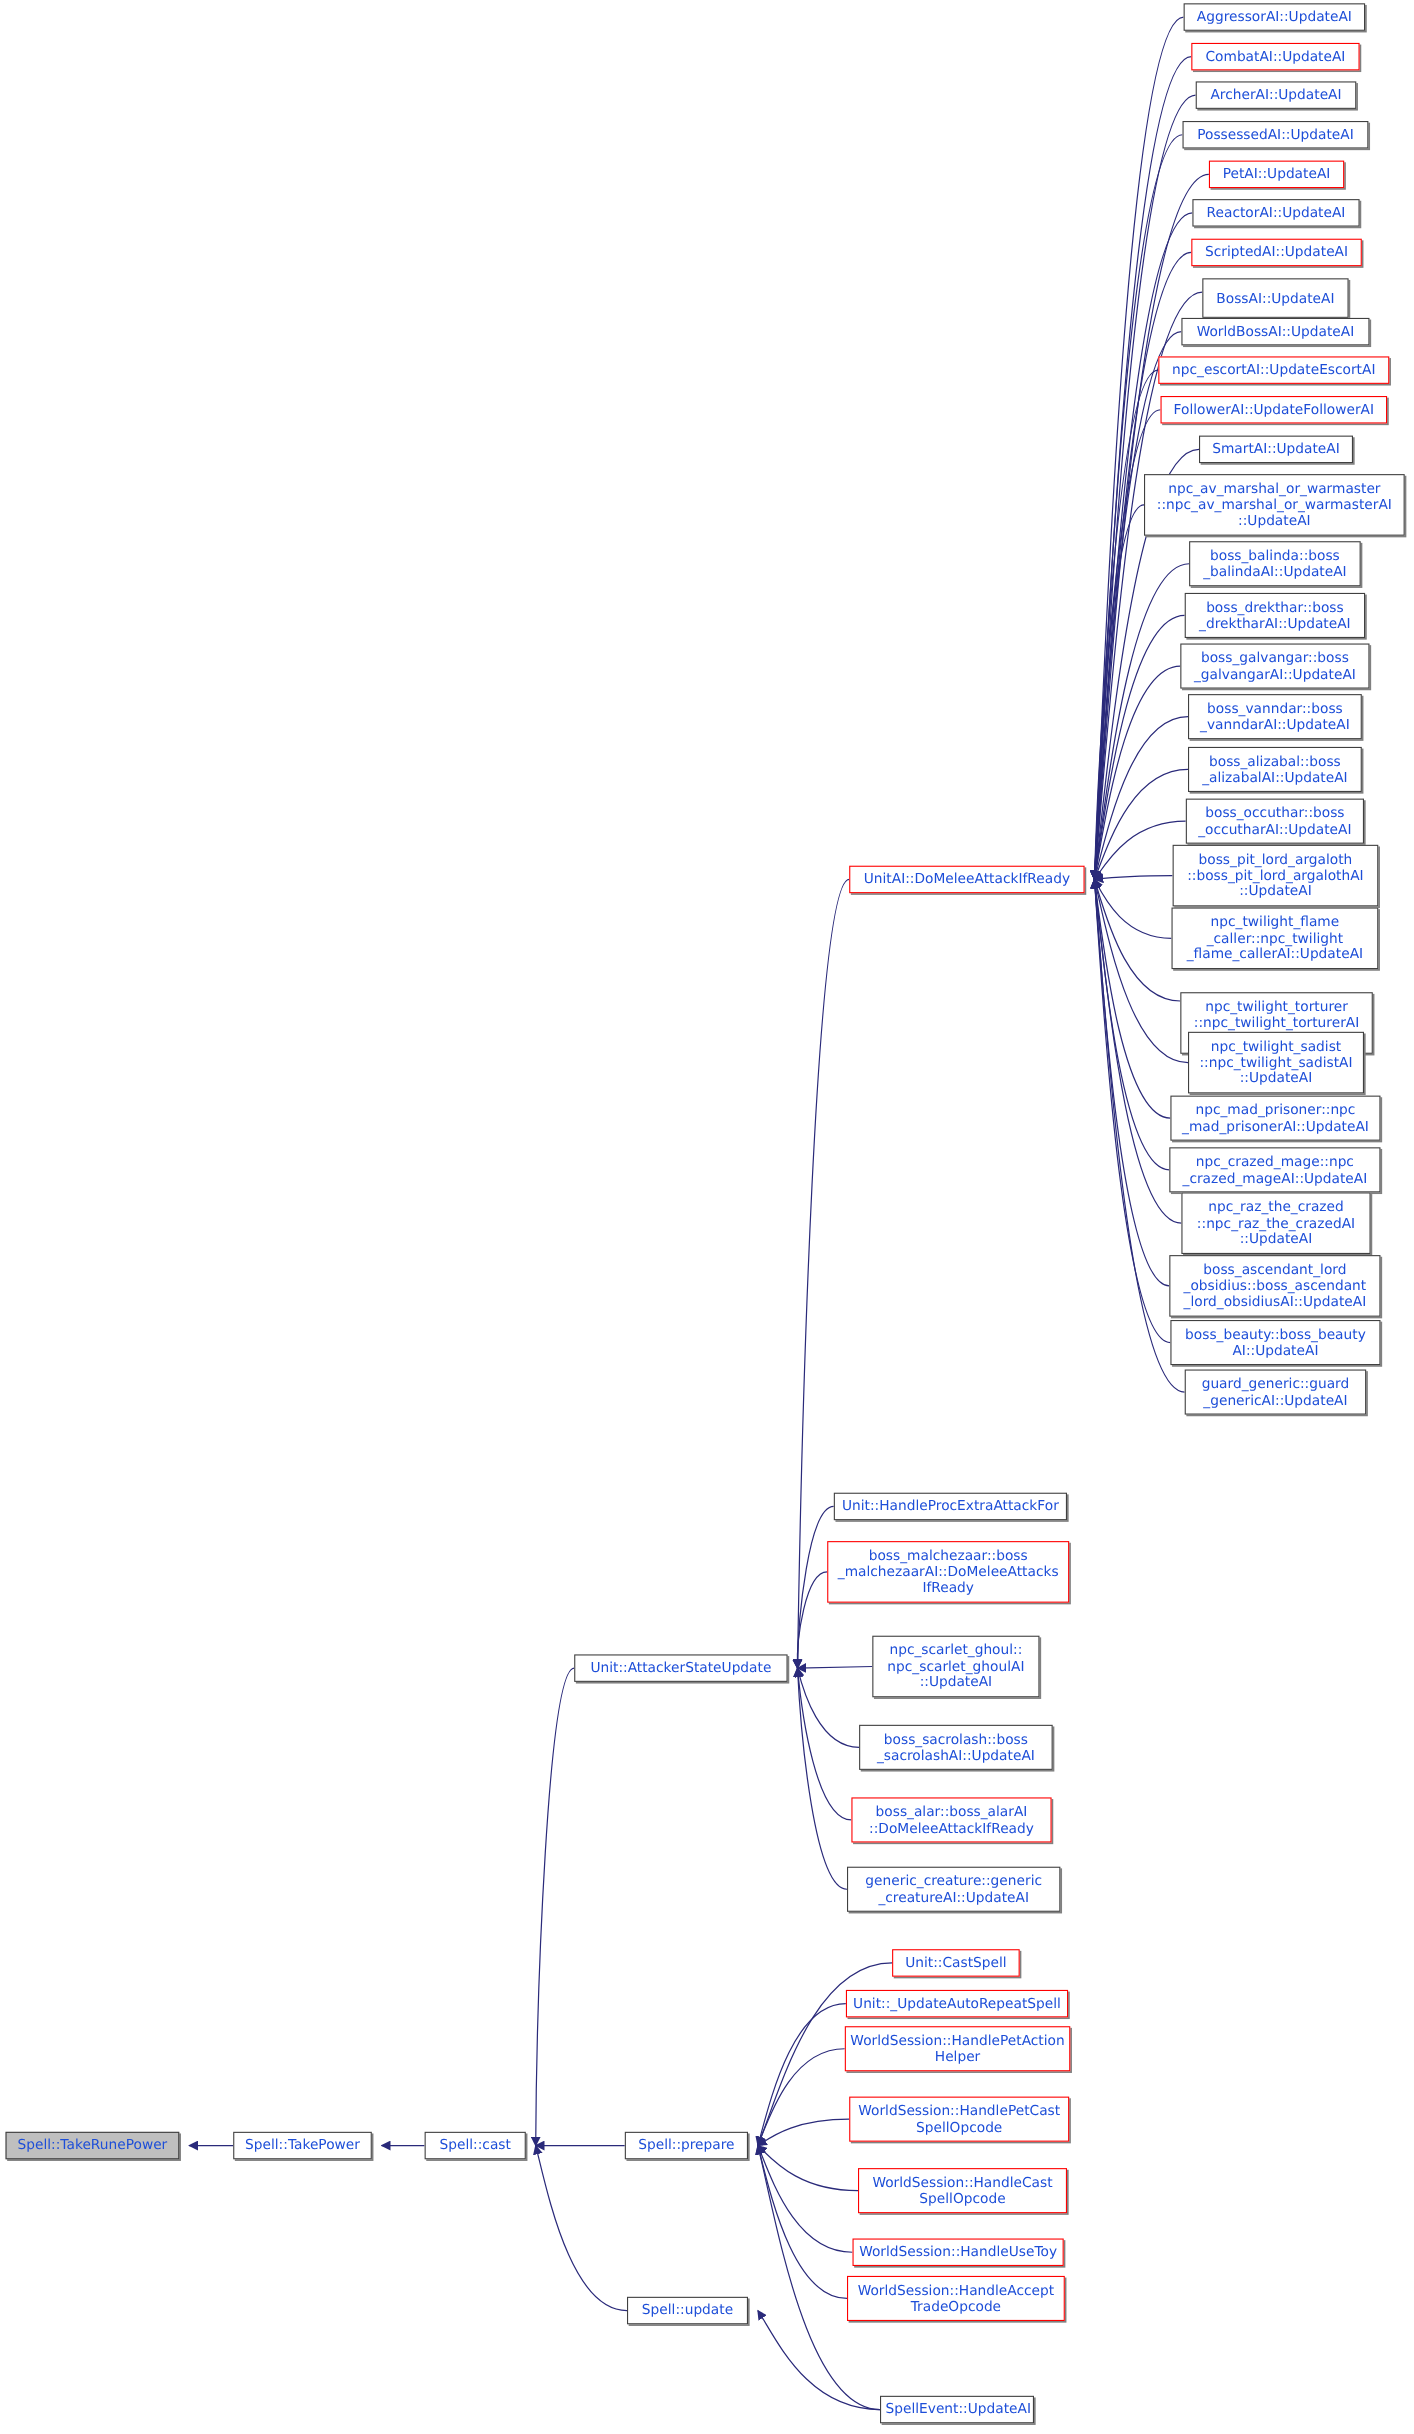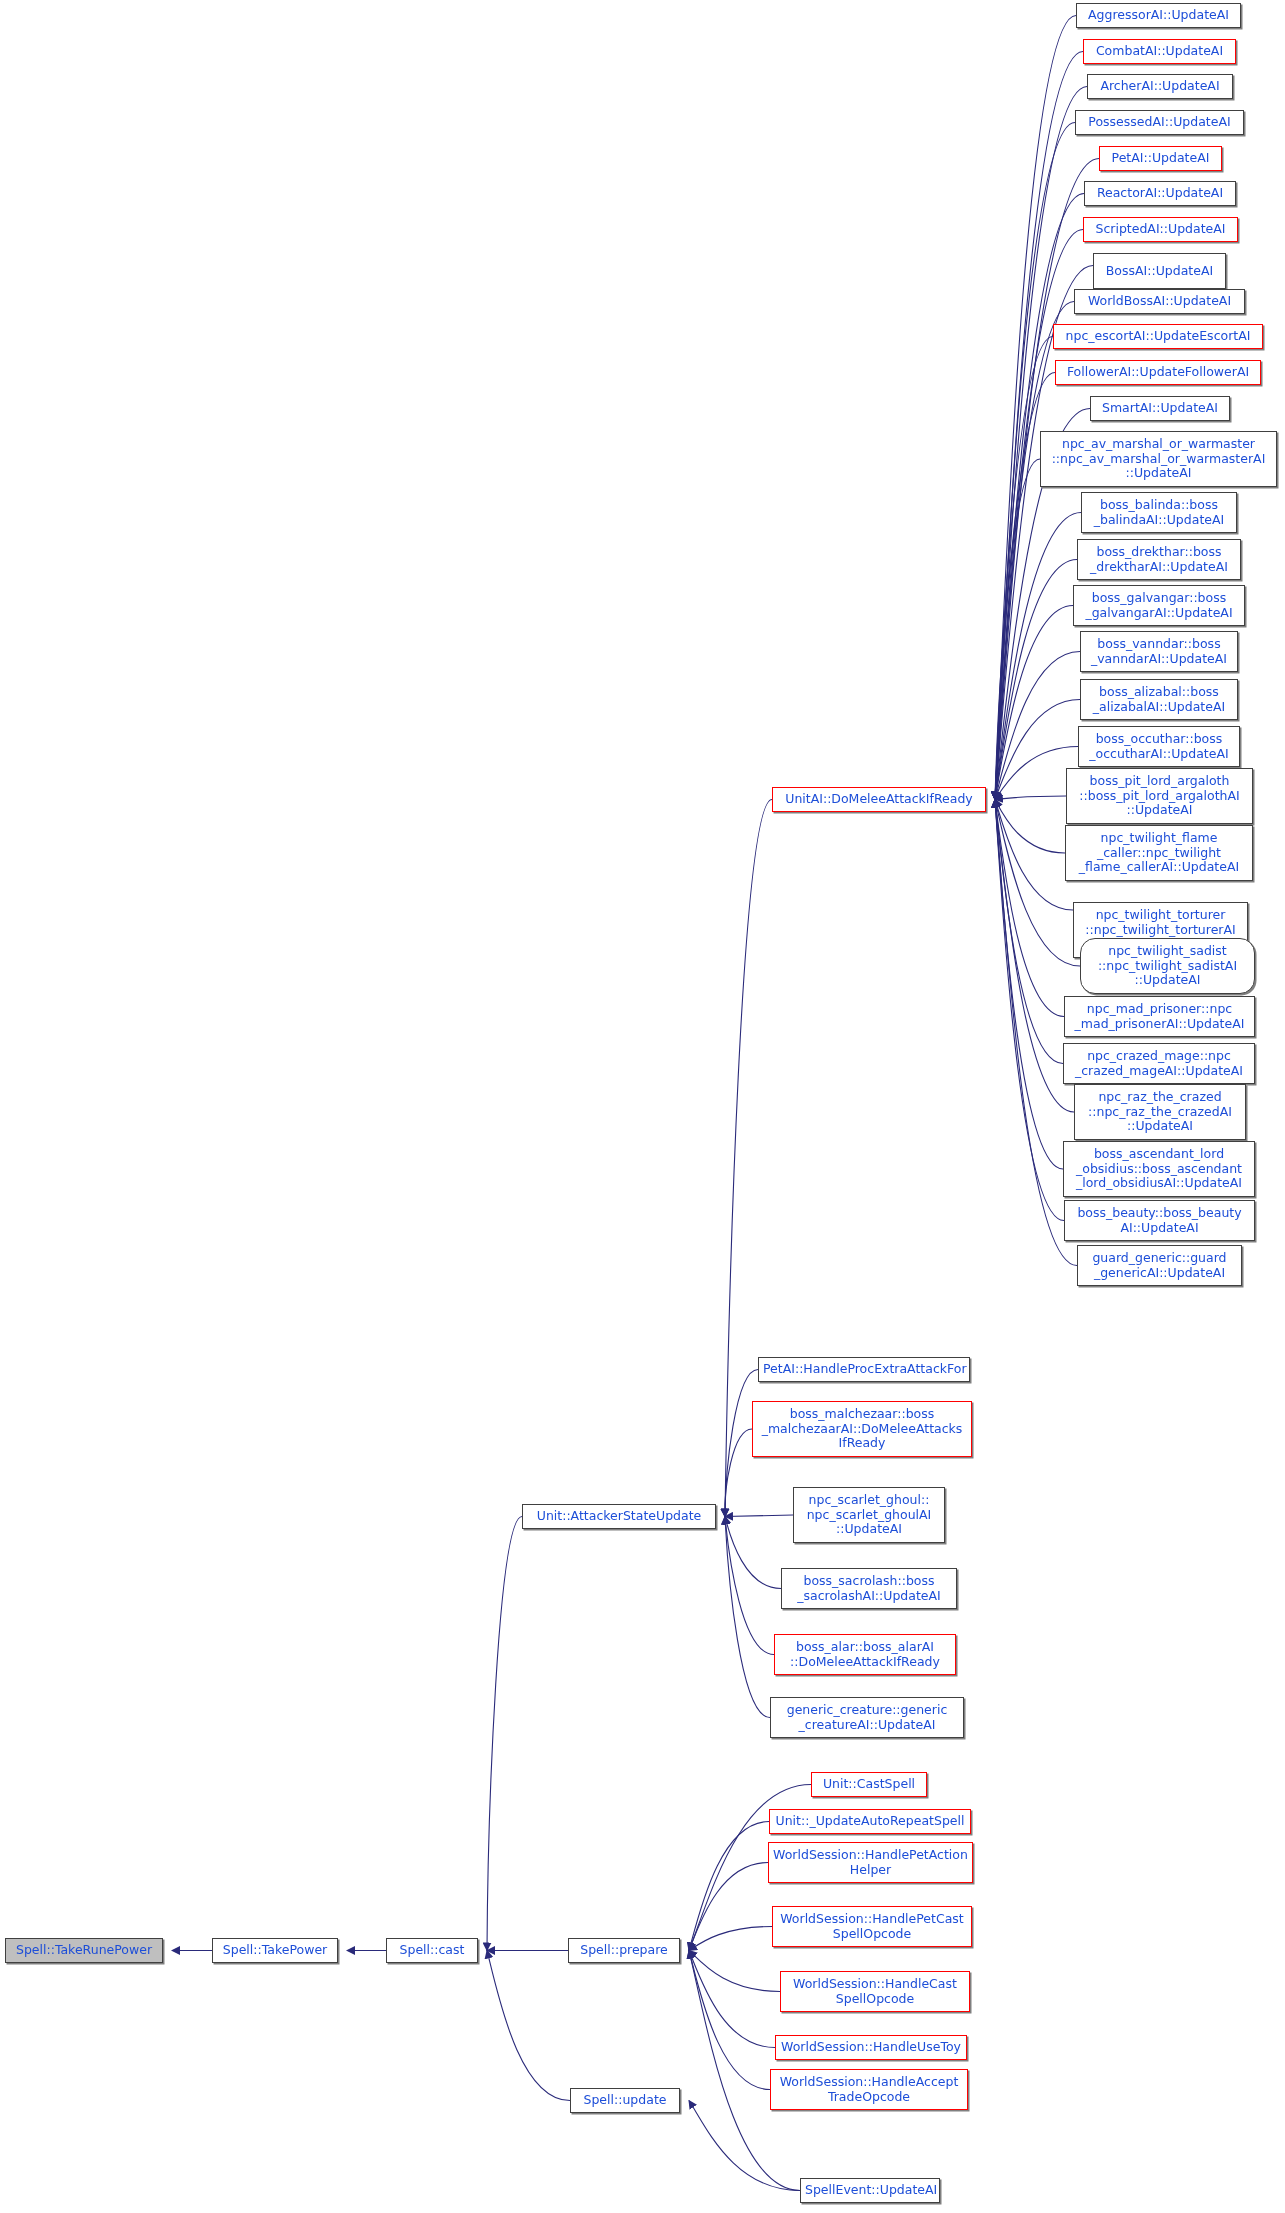--- a/index.html
+++ b/index.html
@@ -120,21 +120,21 @@
         <span>WorldSession::HandleUseToy</span>
       </div>
       <div class="node red" style="left: 770px; top: 2069px; width: 198px; height: 41px;">
         <span>WorldSession::HandleAccept
 TradeOpcode</span>
       </div>
       <div class="node" style="left: 800px; top: 2178px; width: 140px; height: 25px;">
         <span>SpellEvent::UpdateAI</span>
       </div>
       <div class="node" style="left: 758px; top: 1357px; width: 212px; height: 25px;">
-        <span>PetAI::HandleProcExtraAttackFor</span>
+        <span>Unit::HandleProcExtraAttackFor</span>
       </div>
       <div class="node red" style="left: 752px; top: 1401px; width: 220px; height: 56px;">
         <span>boss_malchezaar::boss
 _malchezaarAI::DoMeleeAttacks
 IfReady</span>
       </div>
       <div class="node" style="left: 793px; top: 1487px; width: 152px; height: 56px;">
         <span>npc_scarlet_ghoul::
 npc_scarlet_ghoulAI
 ::UpdateAI</span>
@@ -224,21 +224,21 @@
       <div class="node" style="left: 1065px; top: 825px; width: 188px; height: 56px;">
         <span>npc_twilight_flame
 _caller::npc_twilight
 _flame_callerAI::UpdateAI</span>
       </div>
       <div class="node" style="left: 1073px; top: 882px; width: 175px; height: 56px; margin-top: 20px;">
         <span>npc_twilight_torturer
 ::npc_twilight_torturerAI
 ::UpdateAI</span>
       </div>
-      <div class="node" style="left: 1080px; top: 938px; width: 175px; height: 56px; border-radius: 15px;">
+      <div class="node" style="left: 1080px; top: 938px; width: 160px; height: 56px;">
         <span>npc_twilight_sadist
 ::npc_twilight_sadistAI
 ::UpdateAI</span>
       </div>
       <div class="node" style="left: 1064px; top: 996px; width: 191px; height: 41px;">
         <span>npc_mad_prisoner::npc
 _mad_prisonerAI::UpdateAI</span>
       </div>
       <div class="node" style="left: 1063px; top: 1043px; width: 192px; height: 41px;">
         <span>npc_crazed_mage::npc

